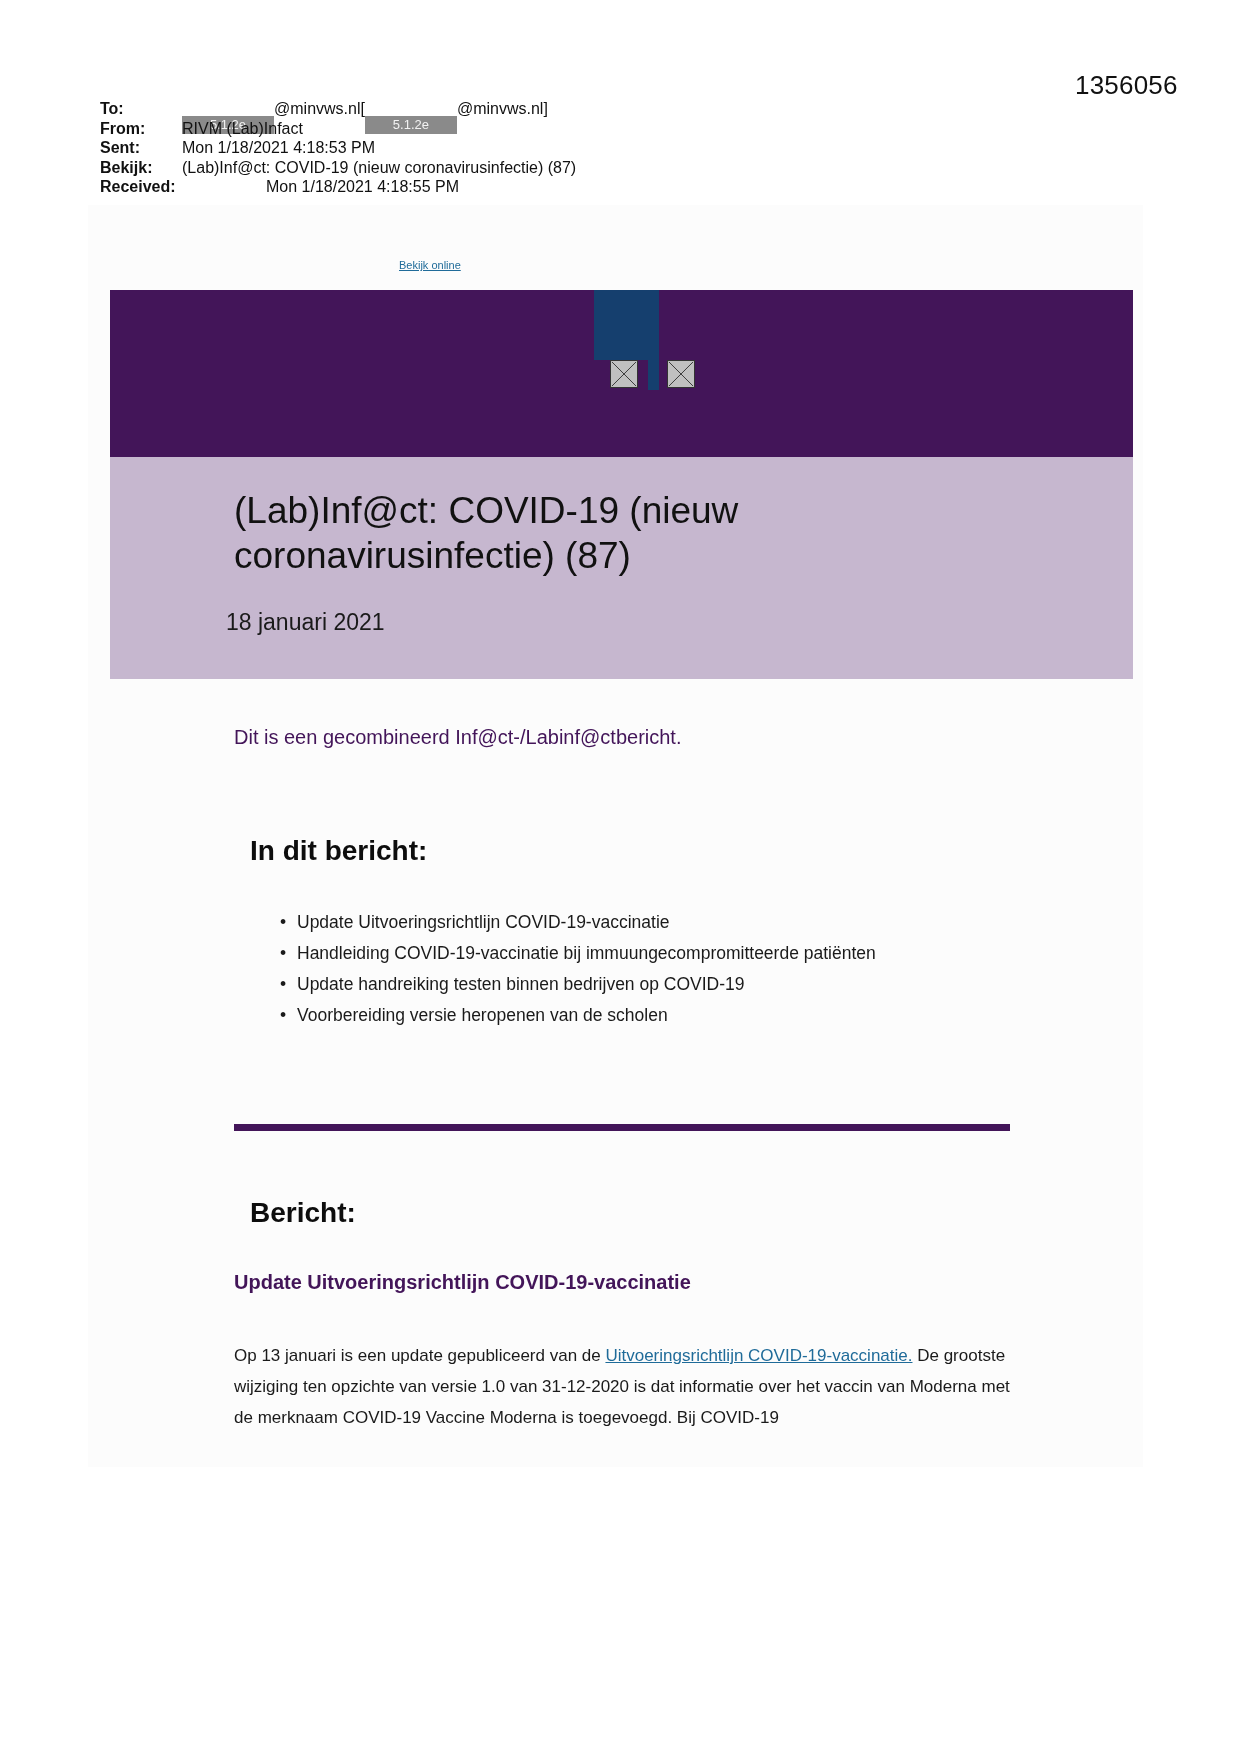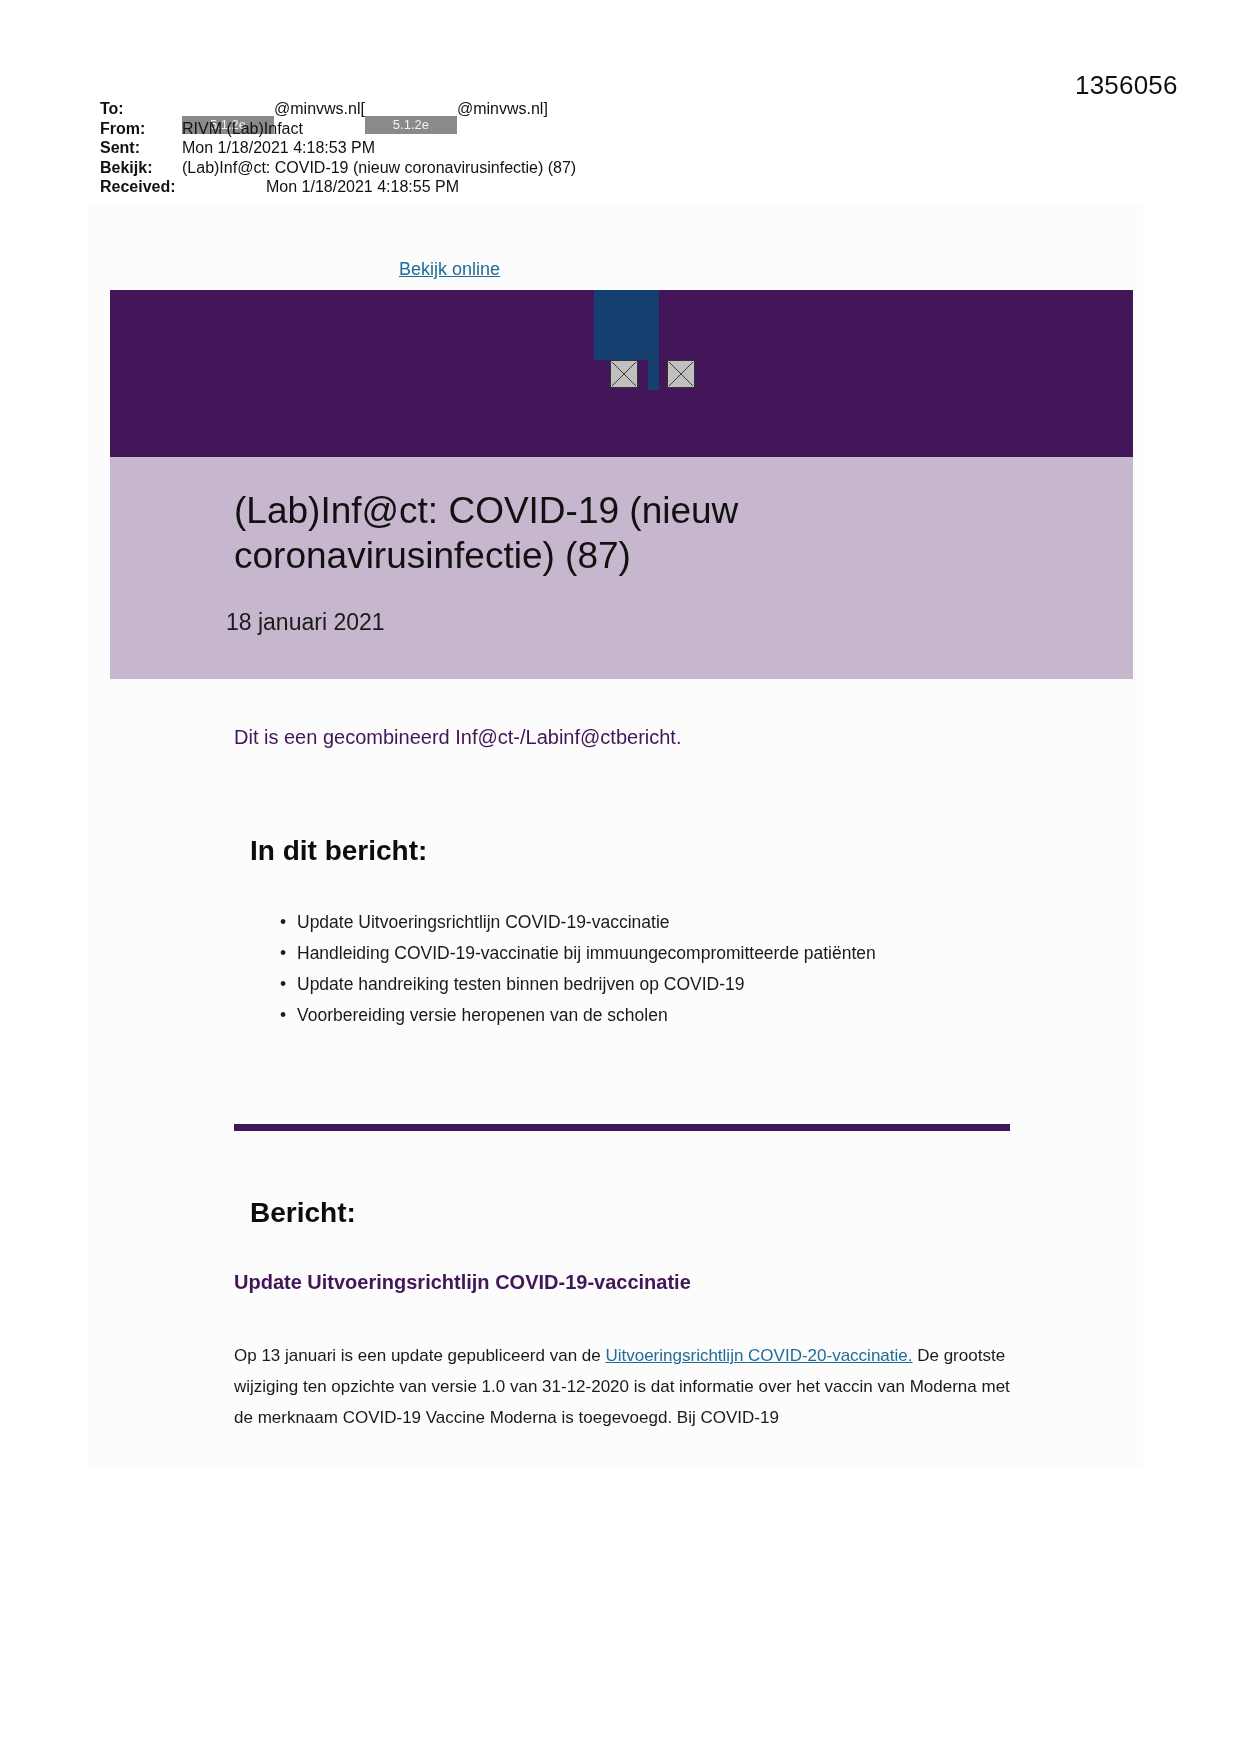--- a/index.html
+++ b/index.html
@@ -65,21 +65,21 @@
       left: 88px;
       top: 205px;
       width: 1055px;
       height: 1262px;
       background: #fcfcfc;
     }
     .view-online {
       position: absolute;
       left: 399px;
       top: 259px;
-      font-size: 18px;
+      font-size: 11px;
       color: #1f6b99;
       text-decoration: underline;
       cursor: pointer;
     }
     .banner {
       position: absolute;
       left: 110px;
       top: 290px;
       width: 1023px;
       height: 167px;
@@ -275,13 +275,13 @@
   <li><span class="bullet">•</span><span>Update handreiking testen binnen bedrijven op COVID-19</span></li>
   <li><span class="bullet">•</span><span>Voorbereiding versie heropenen van de scholen</span></li>
 </ul>
 
 <div class="divider"></div>
 
 <h2 class="section-heading" style="top:1181px;">Bericht:</h2>
 
 <div class="sub-heading">Update Uitvoeringsrichtlijn COVID-19-vaccinatie</div>
 
-<p class="body-para"><span>Op 13 januari is een update gepubliceerd van de </span><a>Uitvoeringsrichtlijn COVID-20-vaccinatie.</a><span> De grootste wijziging ten opzichte van versie 1.0 van 31-12-2020 is dat informatie over het vaccin van Moderna met de merknaam COVID-19 Vaccine Moderna is toegevoegd. Bij COVID-19</span></p>
+<p class="body-para"><span>Op 13 januari is een update gepubliceerd van de </span><a>Uitvoeringsrichtlijn COVID-19-vaccinatie.</a><span> De grootste wijziging ten opzichte van versie 1.0 van 31-12-2020 is dat informatie over het vaccin van Moderna met de merknaam COVID-19 Vaccine Moderna is toegevoegd. Bij COVID-19</span></p>
 
 </body></html>

